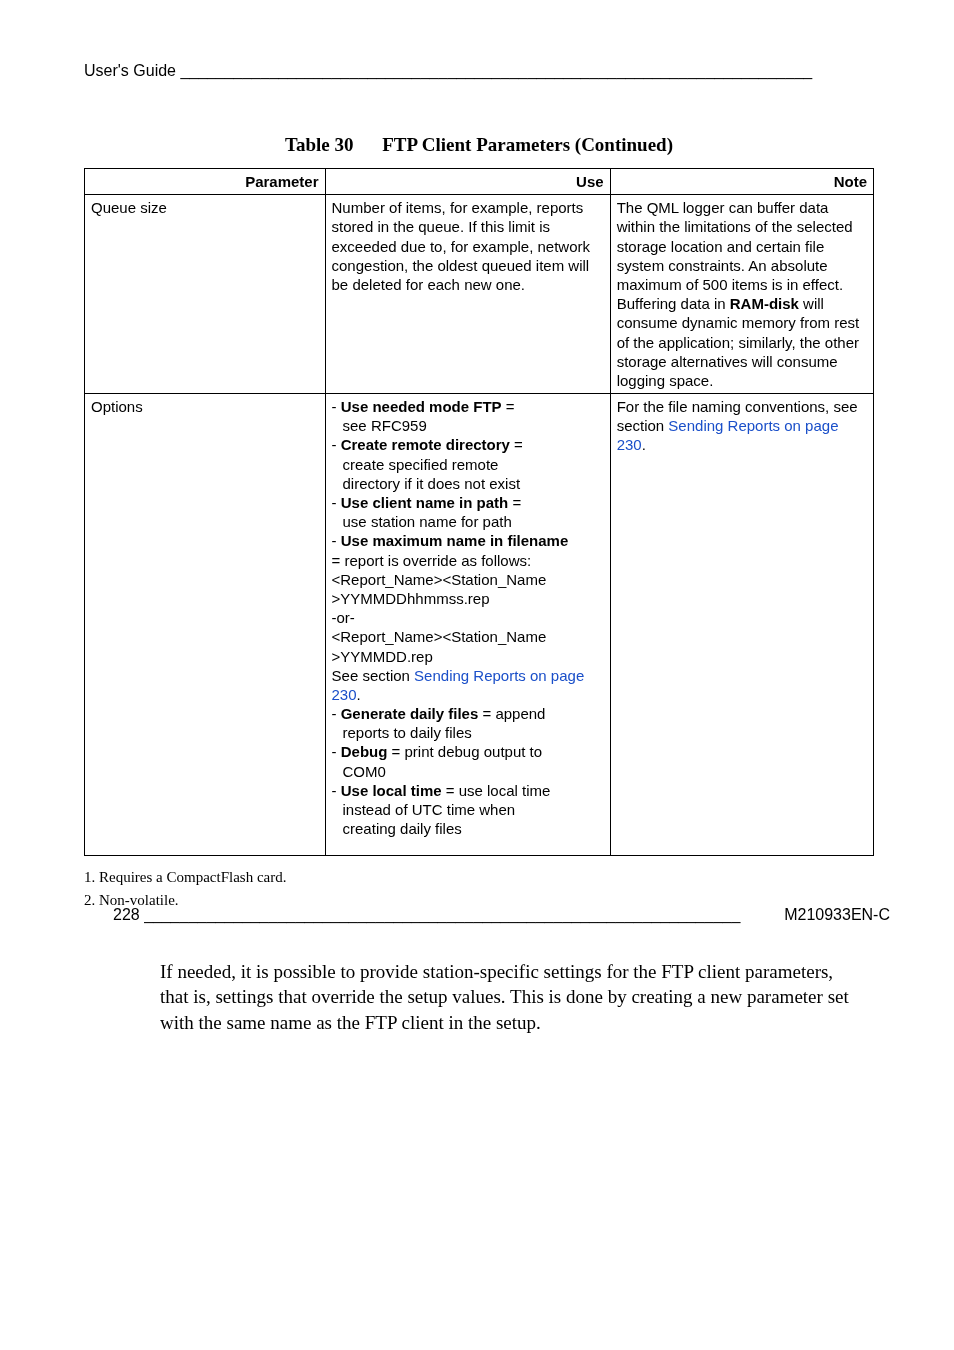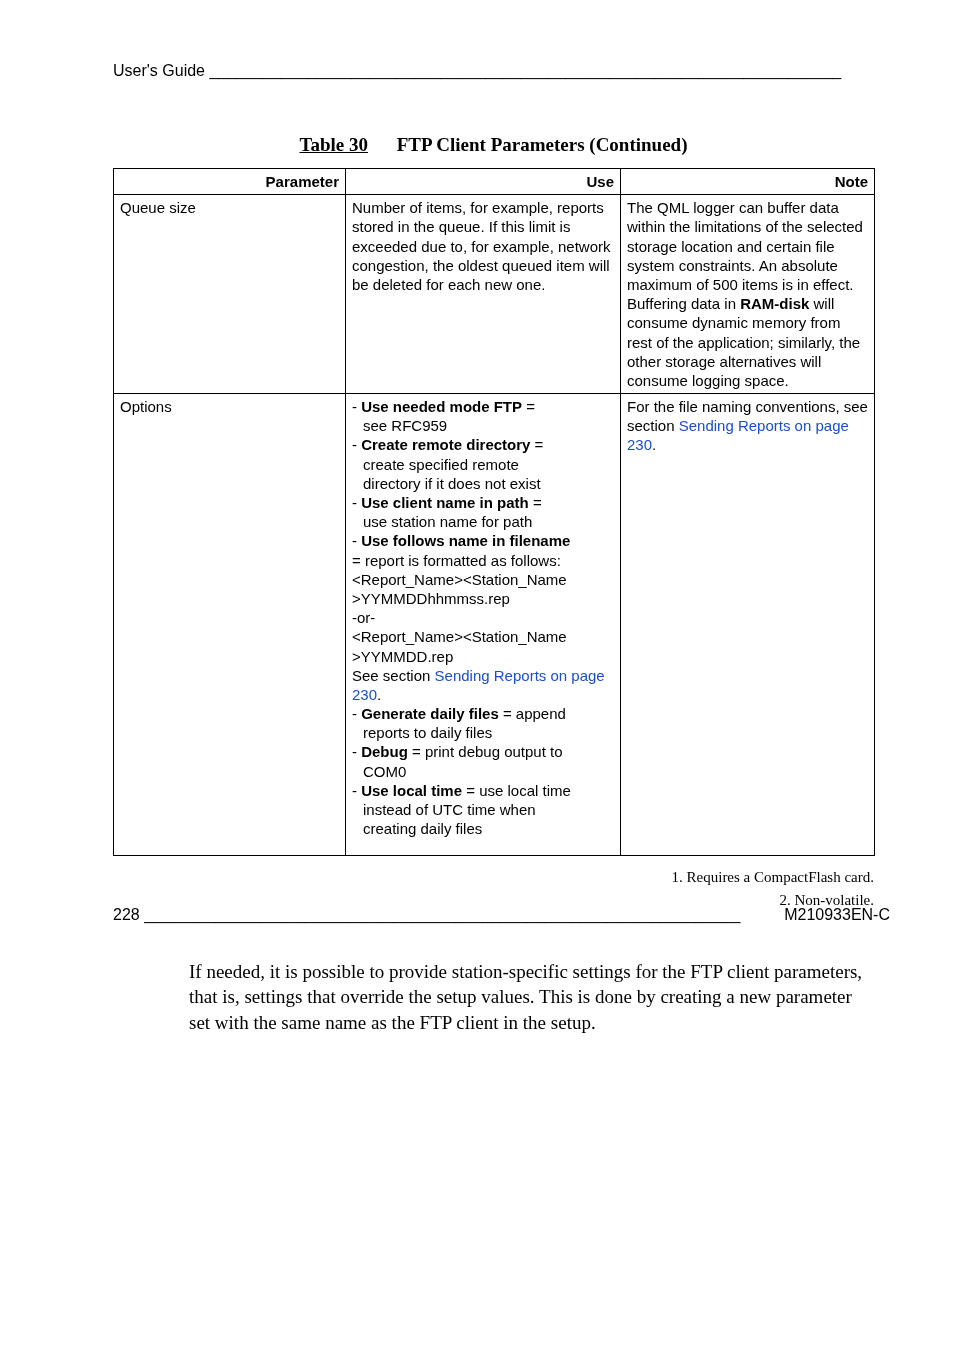--- a/index.html
+++ b/index.html
@@ -9,36 +9,36 @@
     width: 954px;
     height: 1350px;
     font-family: Arial, Helvetica, sans-serif;
     background: #fff;
     color: #000;
   }
   .page {
     box-sizing: border-box;
     width: 954px;
     height: 972px;
-    padding: 62px 80px 48px 113px;
+    padding: 62px 80px 48px 84px;
     position: relative;
   }
   .header-line {
     font-size: 16px;
     margin-bottom: 54px;
     white-space: nowrap;
     overflow: hidden;
   }
   .caption {
     text-align: center;
     font-family: "Times New Roman", Times, serif;
     font-size: 19px;
     margin-bottom: 12px;
   }
-  .caption .tbl-label { font-weight: bold; margin-right: 24px; text-decoration: underline; }
+  .caption .tbl-label { font-weight: bold; margin-right: 24px; }
   table.params {
     border-collapse: collapse;
     width: 100%;
     table-layout: fixed;
   }
   table.params th, table.params td {
     border: 1.5px solid #000;
     vertical-align: top;
     font-size: 15px;
     line-height: 1.28;
@@ -50,21 +50,20 @@
   }
   table.params col.c1 { width: 232px; }
   table.params col.c2 { width: 275px; }
   table.params col.c3 { width: 254px; }
   .link { color: #1a4fc9; }
   .footnotes {
     margin-top: 10px;
     font-family: "Times New Roman", Times, serif;
     font-size: 15px;
     line-height: 1.5;
-    text-align: right;
   }
   .bodytext {
     font-family: "Times New Roman", Times, serif;
     font-size: 19px;
     line-height: 1.32;
     margin-top: 48px;
     margin-left: 76px;
     margin-right: 10px;
   }
   .footer {
@@ -119,22 +118,22 @@
         <td>Options</td>
         <td>
           <div class="opt-block">
             <div><span>- </span><span class="b">Use needed mode FTP</span><span> =</span></div>
             <span class="ind">see RFC959</span>
             <div><span>- </span><span class="b">Create remote directory</span><span> =</span></div>
             <span class="ind">create specified remote</span>
             <span class="ind">directory if it does not exist</span>
             <div><span>- </span><span class="b">Use client name in path</span><span> =</span></div>
             <span class="ind">use station name for path</span>
-            <div><span>- </span><span class="b">Use follows name in filename</span></div>
-            <div>= report is formatted as follows:</div>
+            <div><span>- </span><span class="b">Use maximum name in filename</span></div>
+            <div>= report is override as follows:</div>
             <div>&lt;Report_Name&gt;&lt;Station_Name</div>
             <div>&gt;YYMMDDhhmmss.rep</div>
             <div>-or-</div>
             <div>&lt;Report_Name&gt;&lt;Station_Name</div>
             <div>&gt;YYMMDD.rep</div>
             <div><span>See section </span><span class="link">Sending Reports on page 230</span><span>.</span></div>
             <div><span>- </span><span class="b">Generate daily files</span><span> = append</span></div>
             <span class="ind">reports to daily files</span>
             <div><span>- </span><span class="b">Debug</span><span> = print debug output to</span></div>
             <span class="ind">COM0</span>

